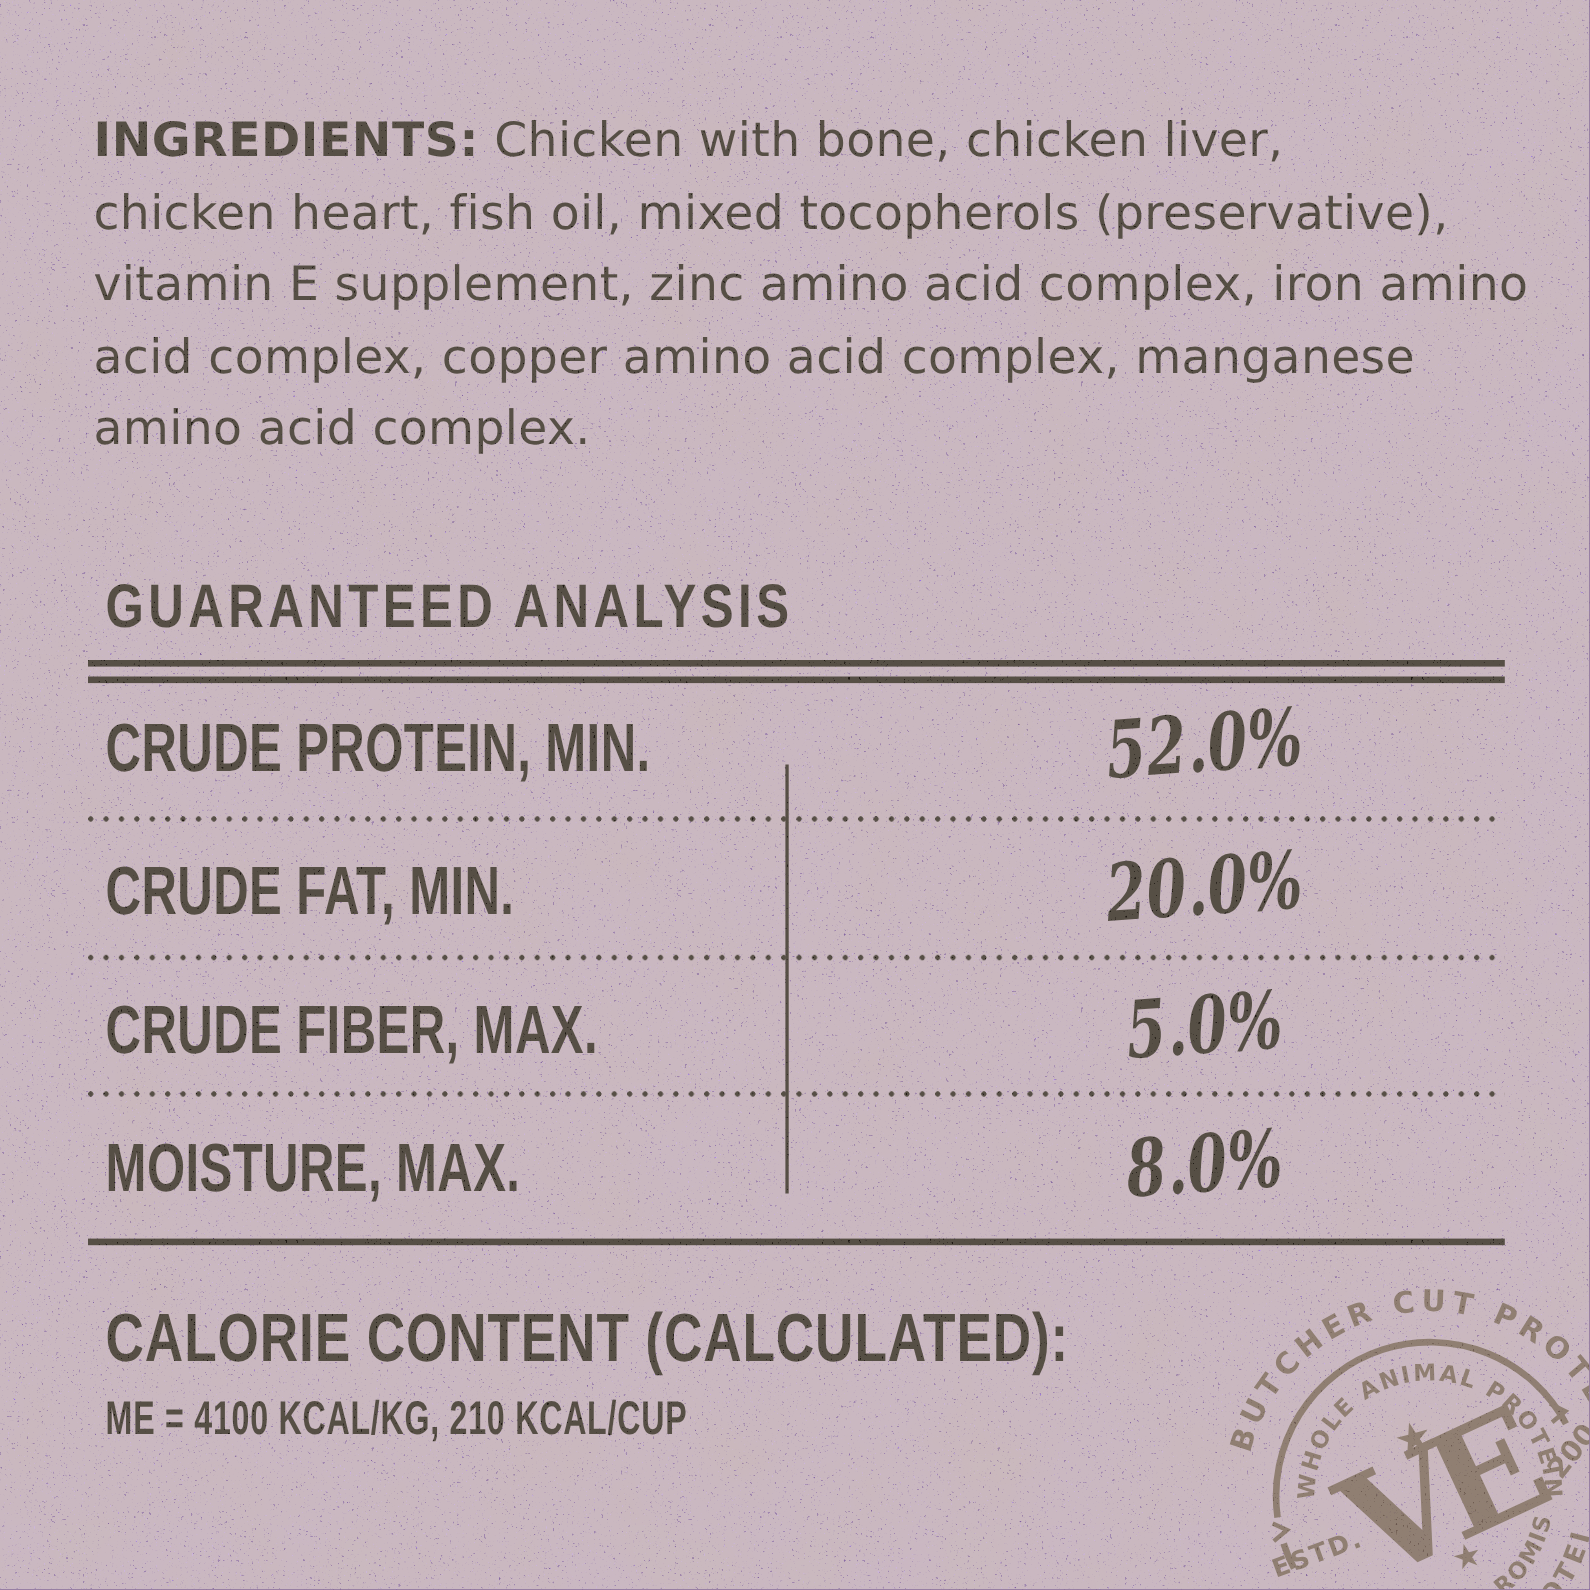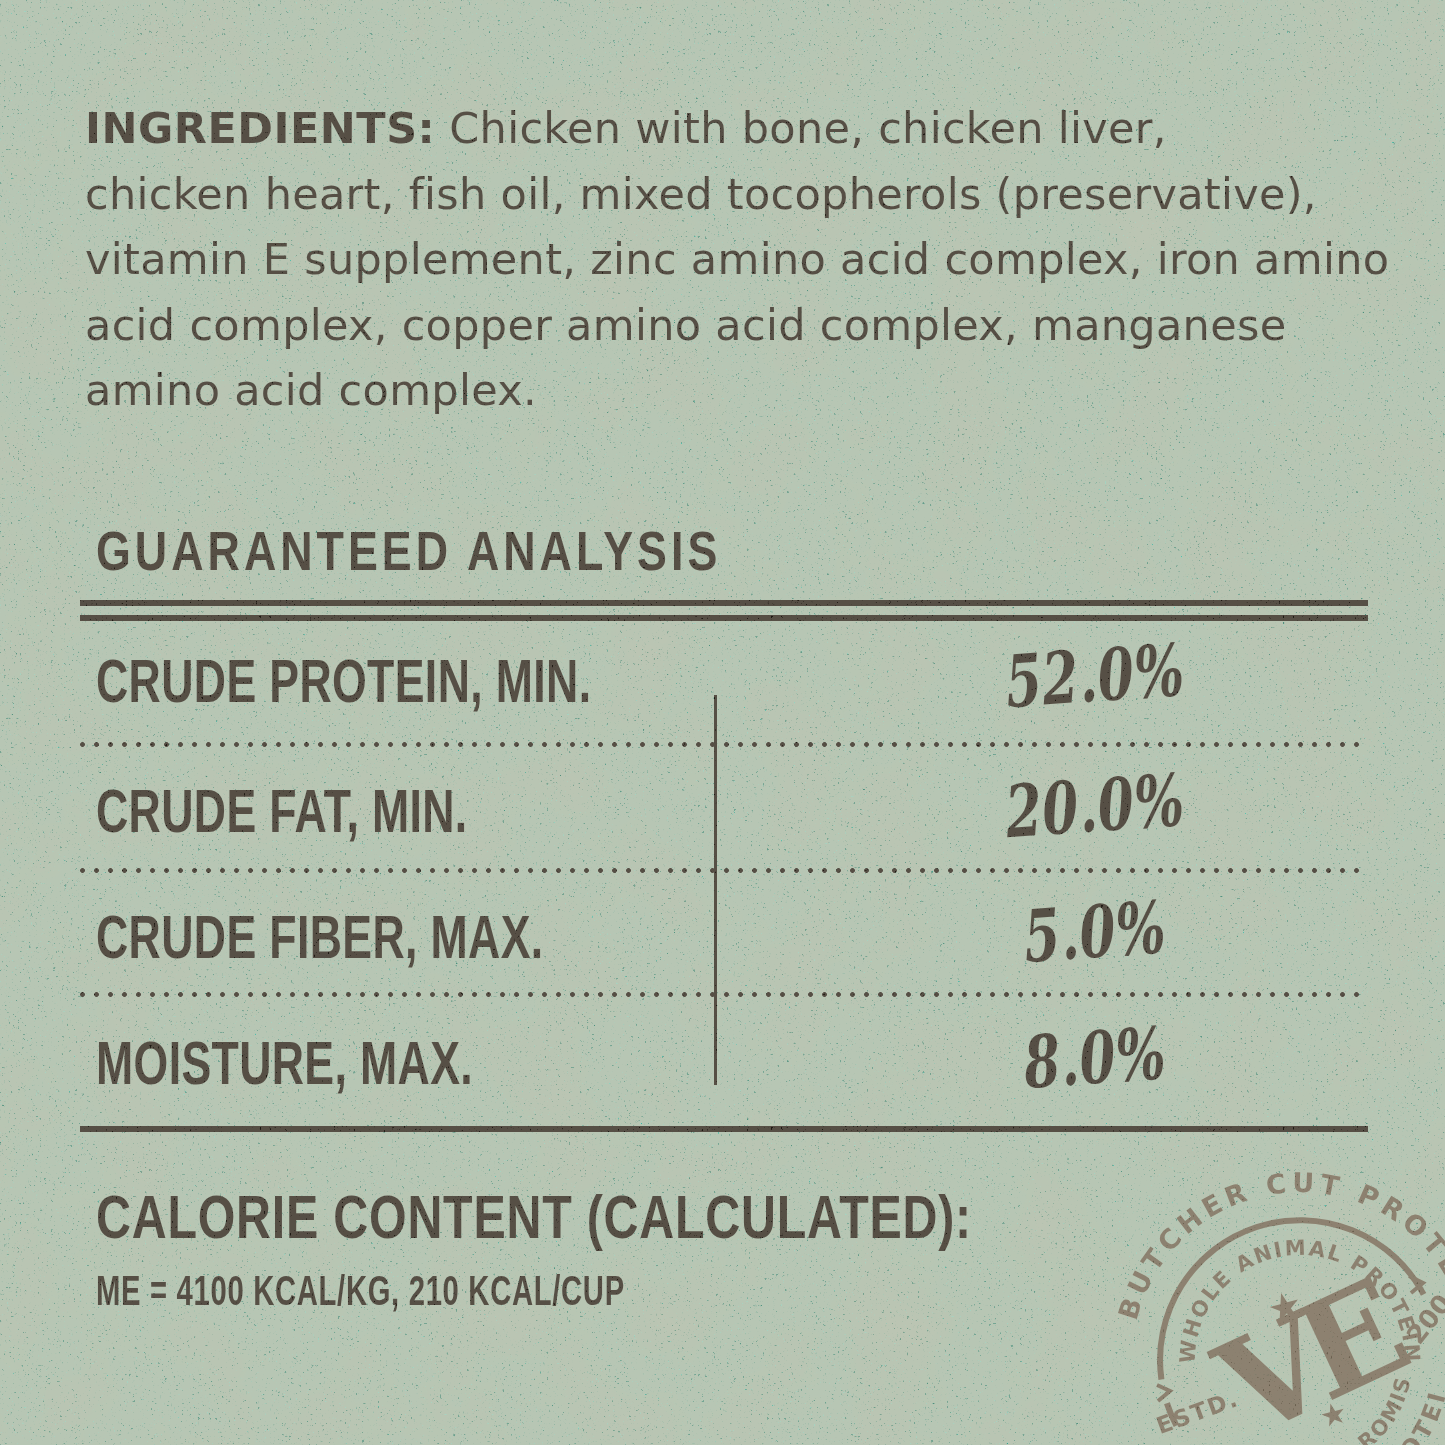--- a/index.html
+++ b/index.html
@@ -1,19 +1,19 @@
 <!DOCTYPE html>
 <html><head>
 <meta charset="utf-8">
 <style>
   html,body{margin:0;padding:0;background:#8a7a66;}
   .page{
     position:relative;
     width:1445px;height:1445px;
-    background:#14b8a6;
+    background:#8b5cf6;
     overflow:hidden;
     font-family:"DejaVu Sans", sans-serif;
     color:#1e1913;
   }
   .texture,.overlay{position:absolute;left:0;top:0;z-index:0;pointer-events:none;}
   .overlay{z-index:3;}
   .content{position:absolute;left:0;top:0;width:100%;height:100%;z-index:1;}
 
   
   .ingredients{

